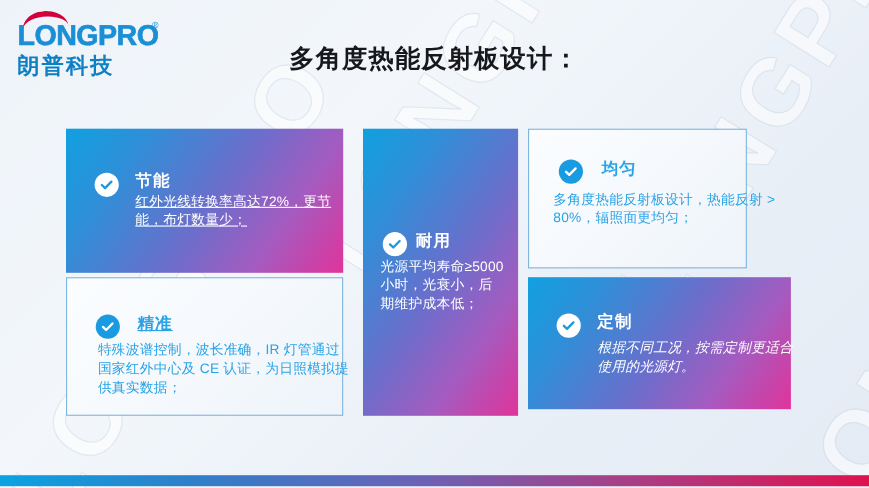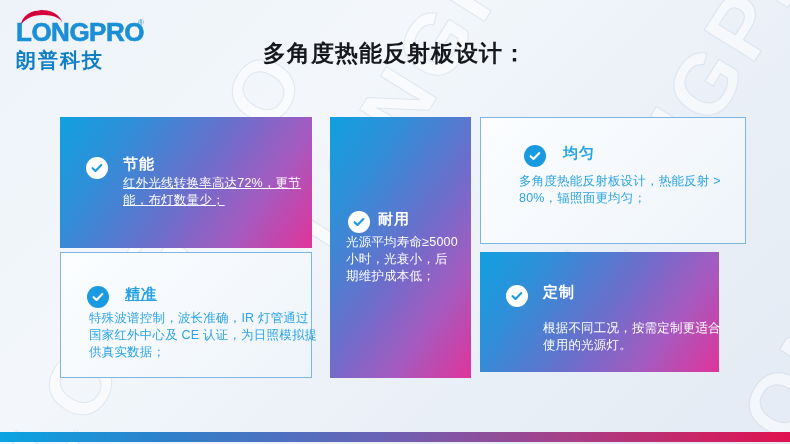--- a/index.html
+++ b/index.html
@@ -111,21 +111,21 @@
     background: linear-gradient(125deg, #10a0e0 0%, #2f8fd8 22%, #6b6ecb 52%, #a45bc0 75%, #e0349a 100%);
   }
   .card-white {
     background: linear-gradient(135deg, #fbfdff 0%, #f4f8fc 60%, #eef4fa 100%);
     border: 1px solid #7fb6e0;
   }
 
   #card-energy  { left: 60px;  top: 117px; width: 252px; height: 131px; }
   #card-precise { left: 60px;  top: 252px; width: 252px; height: 126px; }
   #card-durable { left: 330px; top: 117px; width: 141px; height: 261px; }
-  #card-uniform { left: 480px; top: 117px; width: 266px; height: 127px; padding-left: 16px; }
+  #card-uniform { left: 480px; top: 117px; width: 199px; height: 127px; }
   #card-custom  { left: 480px; top: 252px; width: 239px; height: 120px; }
 
   .card-inner {
     position: relative;
     height: 100%;
   }
   .check {
     position: absolute;
     width: 22px;
     height: 22px;
@@ -167,21 +167,21 @@
   #card-durable .check      { left: 18px;  top: 94px; }
   #card-durable .card-title { left: 48px;  top: 93px; }
   #card-durable .card-body  { left: 16px;  top: 117px; width: 112px; }
 
   #card-uniform .check      { left: 27px;  top: 27px; }
   #card-uniform .card-title { left: 66px;  top: 26px; }
   #card-uniform .card-body  { left: 22px;  top: 55px; width: 215px; }
 
   #card-custom .check      { left: 26px;  top: 33px; }
   #card-custom .card-title { left: 63px;  top: 31px; }
-  #card-custom .card-body  { left: 63px;  top: 68px; width: 185px; }
+  #card-custom .card-body  { left: 63px;  top: 56px; width: 185px; font-style: italic; }
 
   
   .bottom-bar {
     position: absolute;
     left: 0;
     bottom: 2px;
     width: 790px;
     height: 10px;
     background: linear-gradient(90deg, #0aa3e2 0%, #2f7fc9 22%, #6a62b6 48%, #a83f86 72%, #e0114f 100%);
   }

